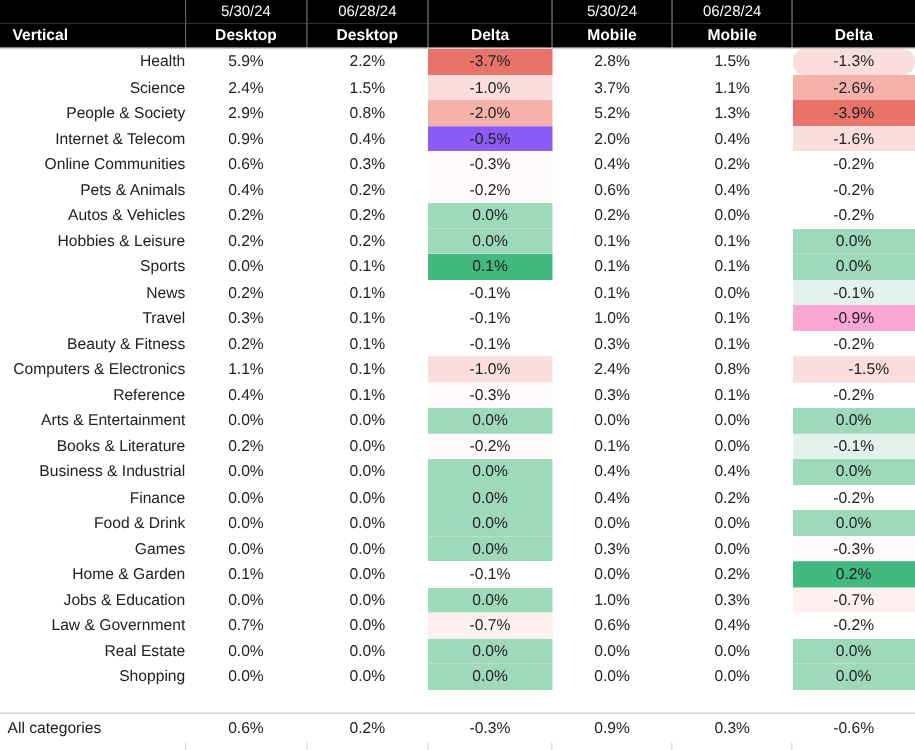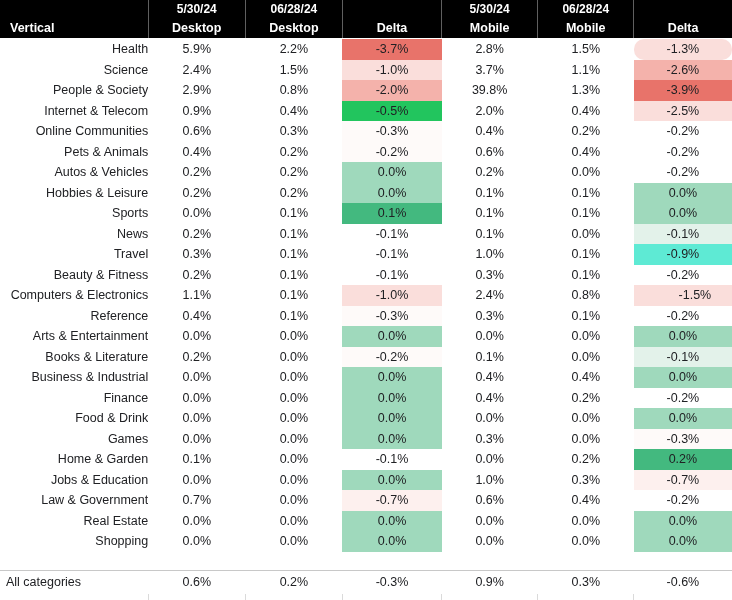--- a/index.html
+++ b/index.html
@@ -41,21 +41,21 @@
     padding: 0;
     border-right: 1px solid #5f5f5f;
   }
   thead tr.date-row td.blank,
   thead tr.label-row td.blank {
     border-right: 1px solid #5f5f5f;
   }
   thead tr.date-row td:last-child,
   thead tr.label-row td:last-child { border-right: none; }
 
-  thead tr.date-row td { font-weight: bold; font-size: 12px; margin-left: 24px; }
+  thead tr.date-row td { font-weight: normal; font-size: 12px; margin-left: 24px; }
   thead tr.label-row td { font-weight: bold; font-size: 12.5px; }
   thead tr.label-row td.vert-label {
     text-align: left;
     padding-left: 10px;
     font-weight: bold;
   }
   thead tr.label-row td {
     border-bottom: 1px solid #ffffff;
   }
 
@@ -160,32 +160,32 @@
         <td style="background: rgb(250, 222, 219);">-1.0%</td>
         <td>3.7%</td>
         <td>1.1%</td>
         <td style="background: rgb(244, 178, 171);">-2.6%</td>
       </tr>
       <tr class="data-row">
         <td class="vert">People &amp; Society</td>
         <td>2.9%</td>
         <td>0.8%</td>
         <td style="background: rgb(244, 178, 171);">-2.0%</td>
-        <td>39.8%</td>
+        <td>5.2%</td>
         <td>1.3%</td>
         <td style="background: rgb(232, 115, 106);">-3.9%</td>
       </tr>
       <tr class="data-row">
         <td class="vert">Internet &amp; Telecom</td>
         <td>0.9%</td>
         <td>0.4%</td>
-        <td style="background: #22c55e;">-0.5%</td>
+        <td style="background: #8b5cf6;">-0.5%</td>
         <td>2.0%</td>
         <td>0.4%</td>
-        <td style="background: rgb(250, 222, 219);">-2.5%</td>
+        <td style="background: rgb(250, 222, 219);">-1.6%</td>
       </tr>
       <tr class="data-row">
         <td class="vert">Online Communities</td>
         <td>0.6%</td>
         <td>0.3%</td>
         <td style="background: rgb(254, 250, 249);">-0.3%</td>
         <td>0.4%</td>
         <td>0.2%</td>
         <td>-0.2%</td>
       </tr>
@@ -234,21 +234,21 @@
         <td>0.0%</td>
         <td style="background: rgb(227, 242, 234);">-0.1%</td>
       </tr>
       <tr class="data-row">
         <td class="vert">Travel</td>
         <td>0.3%</td>
         <td>0.1%</td>
         <td>-0.1%</td>
         <td>1.0%</td>
         <td>0.1%</td>
-        <td style="background: #5eead4;">-0.9%</td>
+        <td style="background: #f9a8d4;">-0.9%</td>
       </tr>
       <tr class="data-row">
         <td class="vert">Beauty &amp; Fitness</td>
         <td>0.2%</td>
         <td>0.1%</td>
         <td>-0.1%</td>
         <td>0.3%</td>
         <td>0.1%</td>
         <td>-0.2%</td>
       </tr>

